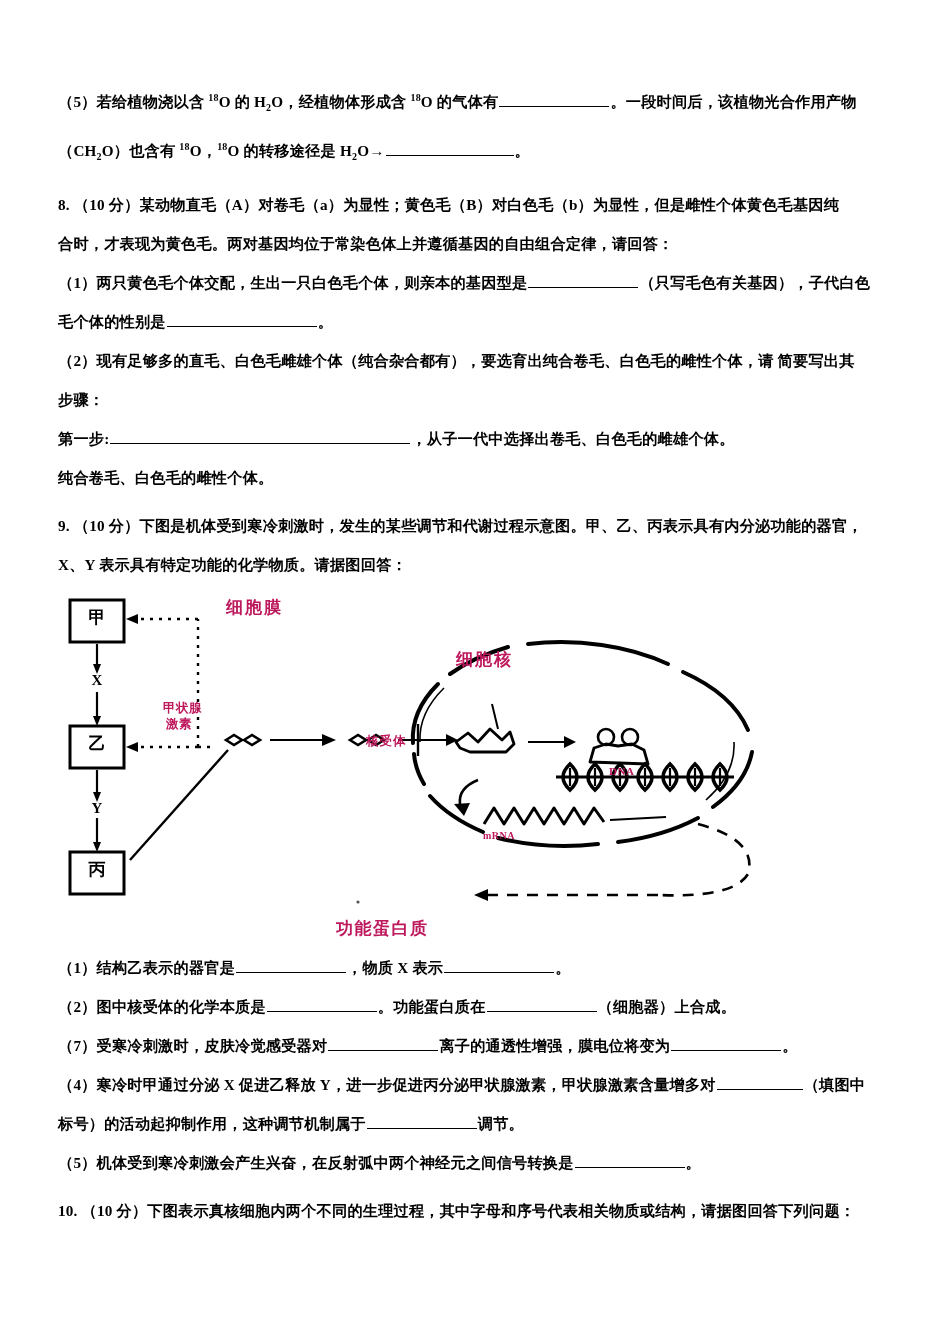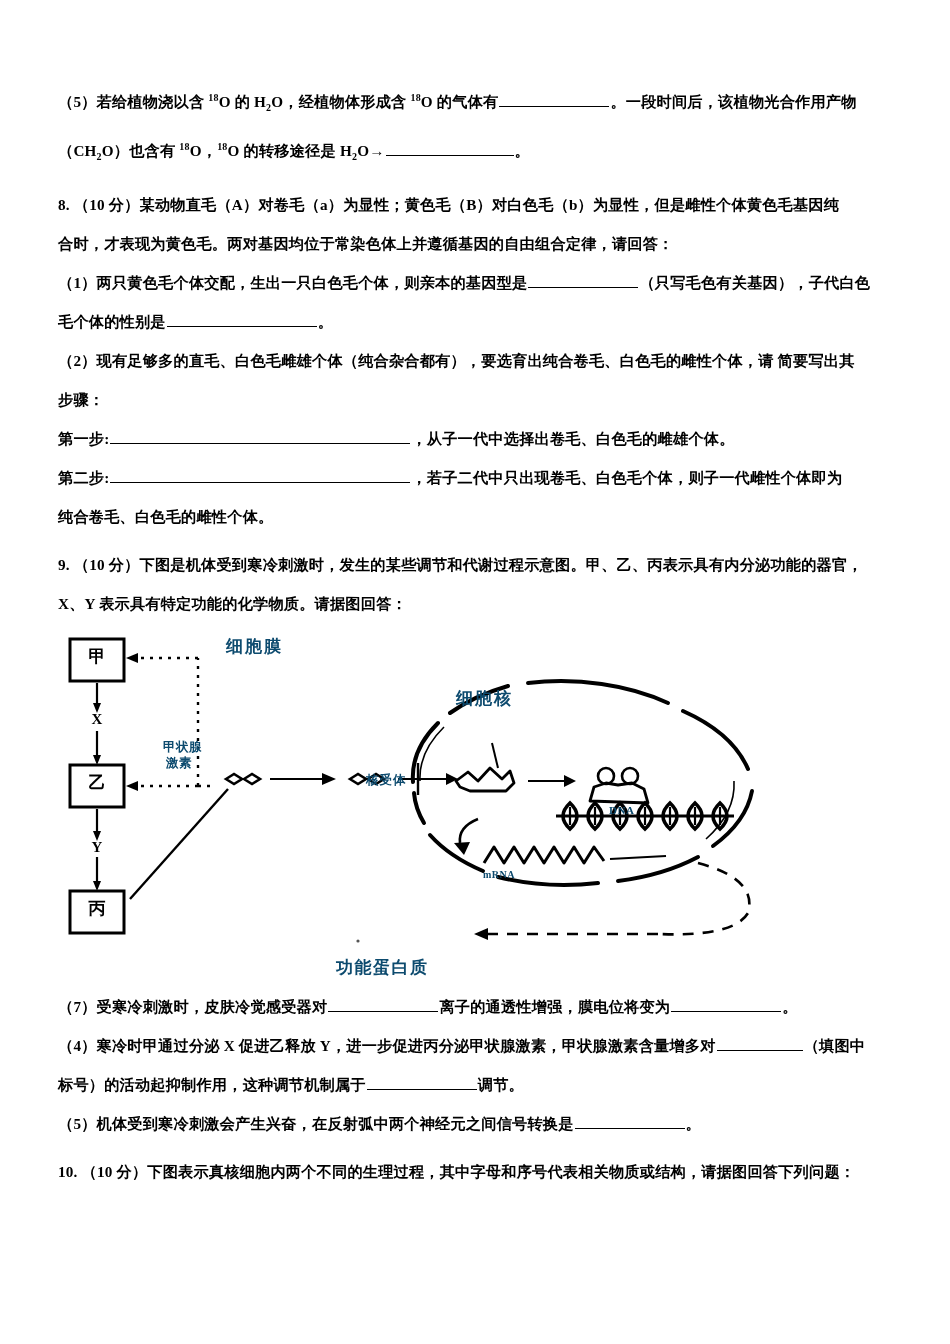--- a/index.html
+++ b/index.html
@@ -66,21 +66,21 @@
     position: relative;
     width: 848px;
     height: 356px;
     margin: 8px 0 0 0;
   }
   .fig-svg { position: absolute; left: 0; top: 0; }
   .fig-label {
     position: absolute;
     font-family: "Liberation Serif", "DejaVu Serif", serif;
     font-weight: bold;
-    color: #0c4a6e;
+    color: #be185d;
     white-space: nowrap;
   }
   .lbl-membrane { left: 168px; top: 4px;  font-size: 17px; letter-spacing: 2px; }
   .lbl-nucleus  { left: 398px; top: 56px; font-size: 17px; letter-spacing: 2px; }
   .lbl-receptor { left: 308px; top: 93px; font-size: 12.5px; letter-spacing: 1px; margin-top: 48px; }
   .lbl-hormone1 { left: 105px; top: 108px; font-size: 12.5px; letter-spacing: 0.5px; text-align: center;}
   .lbl-hormone2 { left: 108px; top: 124px; font-size: 12.5px; letter-spacing: 0.5px;}
   .lbl-dna      { left: 551px; top: 173px; font-size: 11px; letter-spacing: 0.5px; }
   .lbl-mrna     { left: 425px; top: 238px; font-size: 10px; letter-spacing: 0.5px; }
   .lbl-protein  { left: 278px; top: 325px; font-size: 17px; letter-spacing: 1.5px; }
@@ -112,21 +112,20 @@
     <p class="para"><span>合时，才表现为黄色毛。两对基因均位于常染色体上并遵循基因的自由组合定律，请回答：</span></p>
 
     <p class="para"><span>（1）两只黄色毛个体交配，生出一只白色毛个体，则亲本的基因型是</span><span class="blank b-l"></span><span>（只写毛色有关基因），子代白色</span></p>
     <p class="para"><span>毛个体的性别是</span><span class="blank" style="width:150px"></span><span>。</span></p>
 
     <p class="para"><span>（2）现有足够多的直毛、白色毛雌雄个体（纯合杂合都有），要选育出纯合卷毛、白色毛的雌性个体，请 简要写出其</span></p>
     <p class="para"><span>步骤：</span></p>
 
     <p class="para"><span>第一步:</span><span class="blank b-step"></span><span>，从子一代中选择出卷毛、白色毛的雌雄个体。</span></p>
 
-    <p class="para"><span>第二步:</span><span class="blank b-step"></span><span>，若子二代中只出现卷毛、白色毛个体，则子一代雌性个体即为</span></p>
     <p class="para"><span>纯合卷毛、白色毛的雌性个体。</span></p>
 
     <div class="spacer-sm"></div>
 
     <p class="para"><span class="q-num">9.</span> <span>（10 分）</span><span>下图是机体受到寒冷刺激时，发生的某些调节和代谢过程示意图。甲、乙、丙表示具有内分泌功能的器官，</span></p>
     <p class="para"><span>X、Y 表示具有特定功能的化学物质。请据图回答：</span></p>
 
     <div class="figure">
 
       <svg class="fig-svg" width="848" height="356" viewBox="0 0 848 356">
@@ -241,21 +240,23 @@
       <span class="fig-label lbl-membrane">细胞膜</span>
       <span class="fig-label lbl-nucleus">细胞核</span>
       <span class="fig-label lbl-receptor">核受体</span>
       <span class="fig-label lbl-hormone1">甲状腺</span>
       <span class="fig-label lbl-hormone2">激素</span>
       <span class="fig-label lbl-dna">DNA</span>
       <span class="fig-label lbl-mrna">mRNA</span>
       <span class="fig-label lbl-protein">功能蛋白质</span>
     </div>
 
-
+    <p class="para"><span>（1）结构乙表示的器官是</span><span class="blank b-l"></span><span>，物质 X 表示</span><span class="blank b-l"></span><span>。</span></p>
+
+    <p class="para"><span>（2）图中核受体的化学本质是</span><span class="blank b-l"></span><span>。功能蛋白质在</span><span class="blank b-l"></span><span>（细胞器）上合成。</span></p>
 
     <p class="para"><span>（7）受寒冷刺激时，皮肤冷觉感受器对</span><span class="blank b-l"></span><span>离子的通透性增强，膜电位将变为</span><span class="blank b-l"></span><span>。</span></p>
 
     <p class="para"><span>（4）寒冷时甲通过分泌 X 促进乙释放 Y，进一步促进丙分泌甲状腺激素，甲状腺激素含量增多对</span><span class="blank b-m"></span><span>（填图中</span></p>
     <p class="para"><span>标号）的活动起抑制作用，这种调节机制属于</span><span class="blank b-l"></span><span>调节。</span></p>
 
     <p class="para"><span>（5）机体受到寒冷刺激会产生兴奋，在反射弧中两个神经元之间信号转换是</span><span class="blank b-l"></span><span>。</span></p>
 
     <div class="spacer-sm"></div>
 

